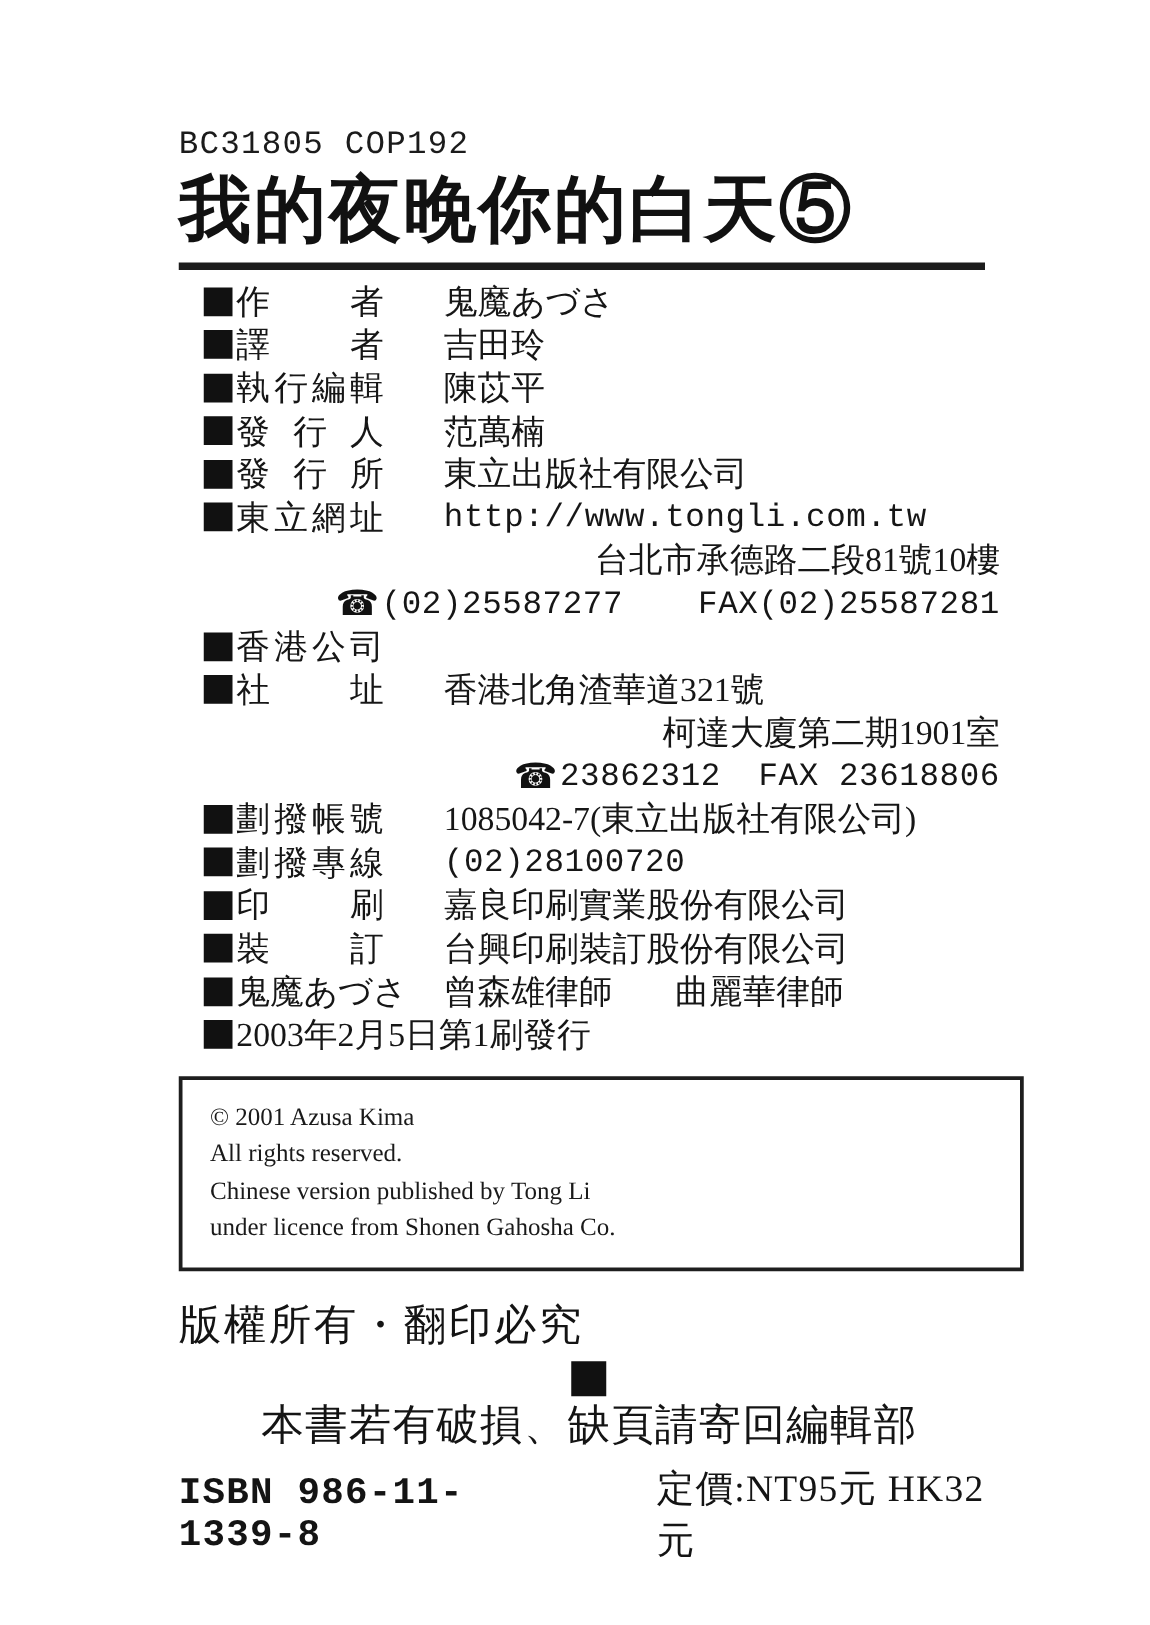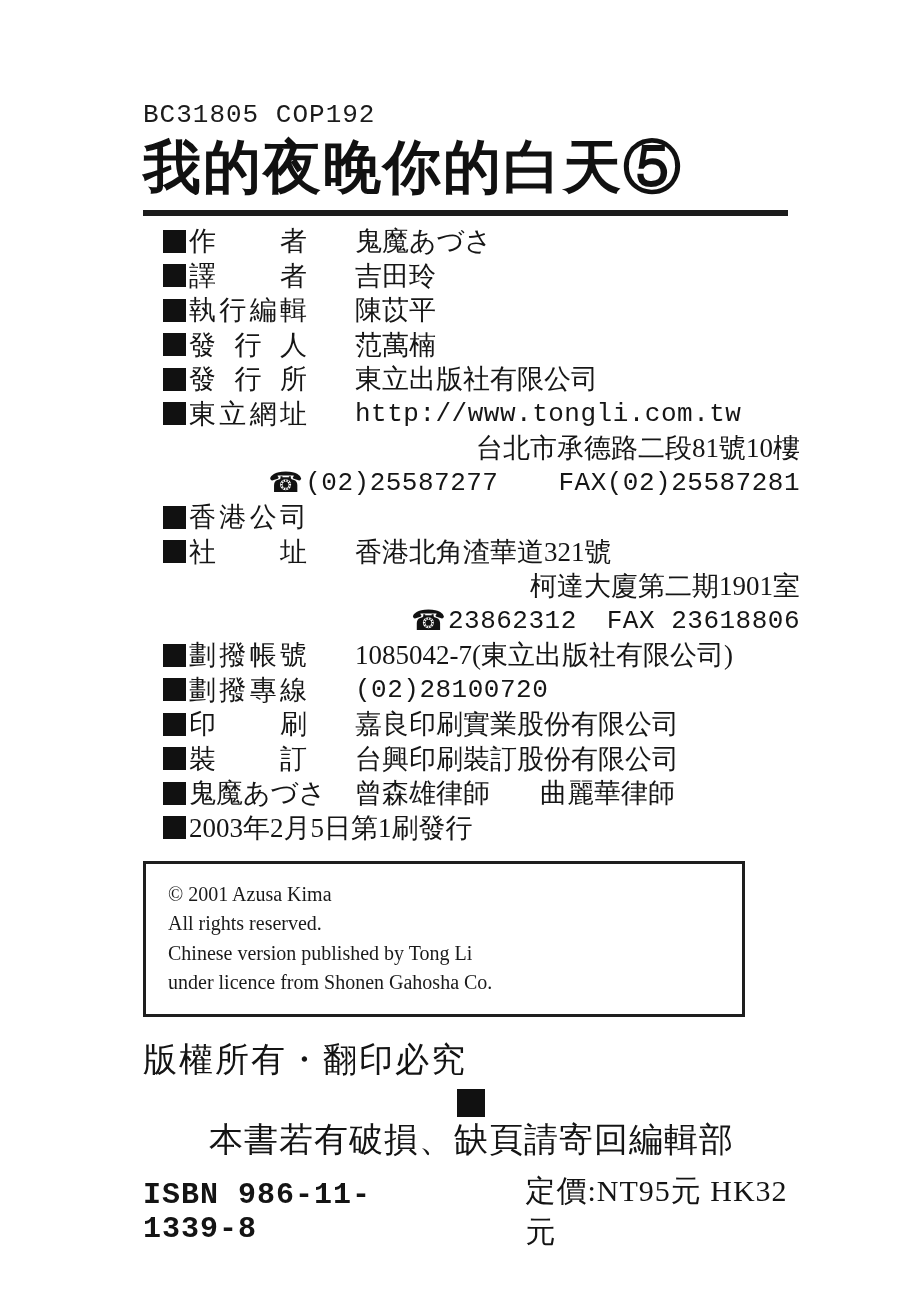--- a/index.html
+++ b/index.html
@@ -52,21 +52,21 @@
   .phone-icon { font-size: 28px; margin-right: 2px; color: #111; }
   .gap-sm { margin-left: 30px; }
   .gap-md { margin-left: 50px; }
   .gap-lg { margin-left: 60px; }
 
   .license-heading {
     font-size: 33px; letter-spacing: 2px; margin-top: 26px; color: #141414;
   }
   .license-box {
     margin-top: 16px;
-    width: 602px;
+    width: 676px;
     border: 3px solid #1e1e1e;
     padding: 16px 16px 16px 22px;
     font-size: 20px; line-height: 29.5px;
     color: #1a1a1a;
   }
   .footer { margin-top: 20px; }
   .rights-line { font-size: 34px; letter-spacing: 2px; }
   .damage-line {
     font-size: 34px; letter-spacing: 1px; margin-top: 6px;
     display: flex; align-items: center; flex-direction: column;

